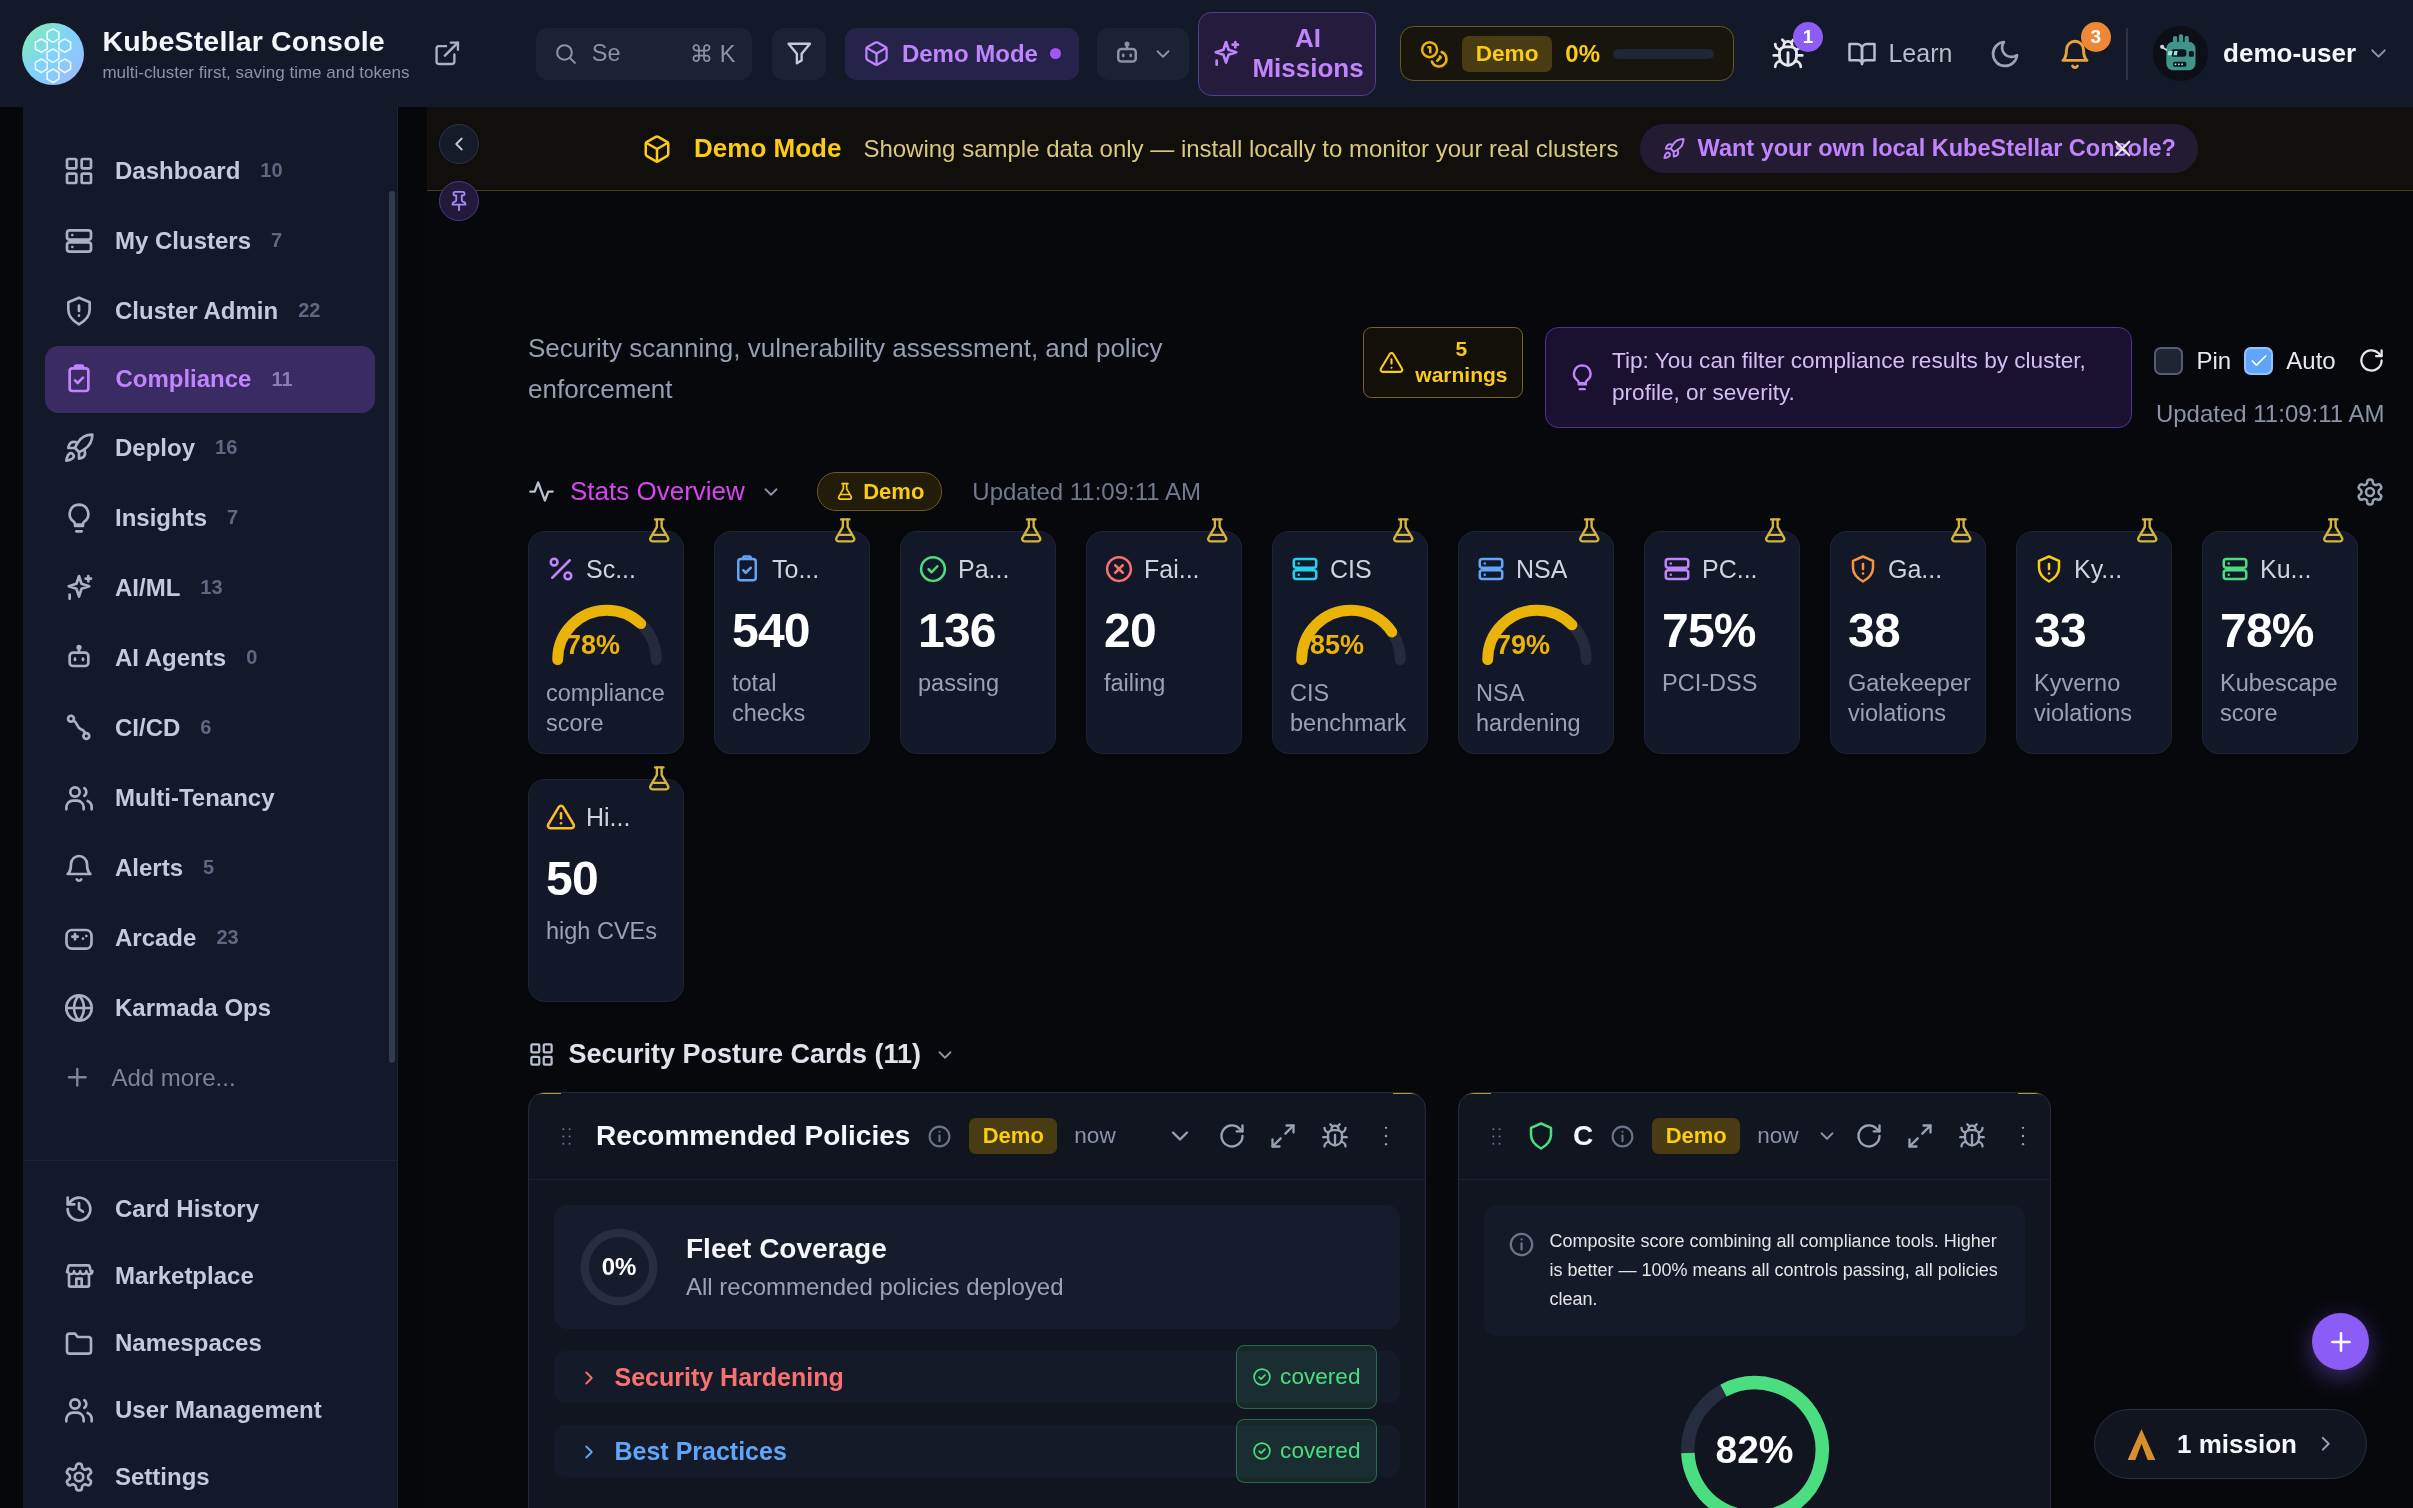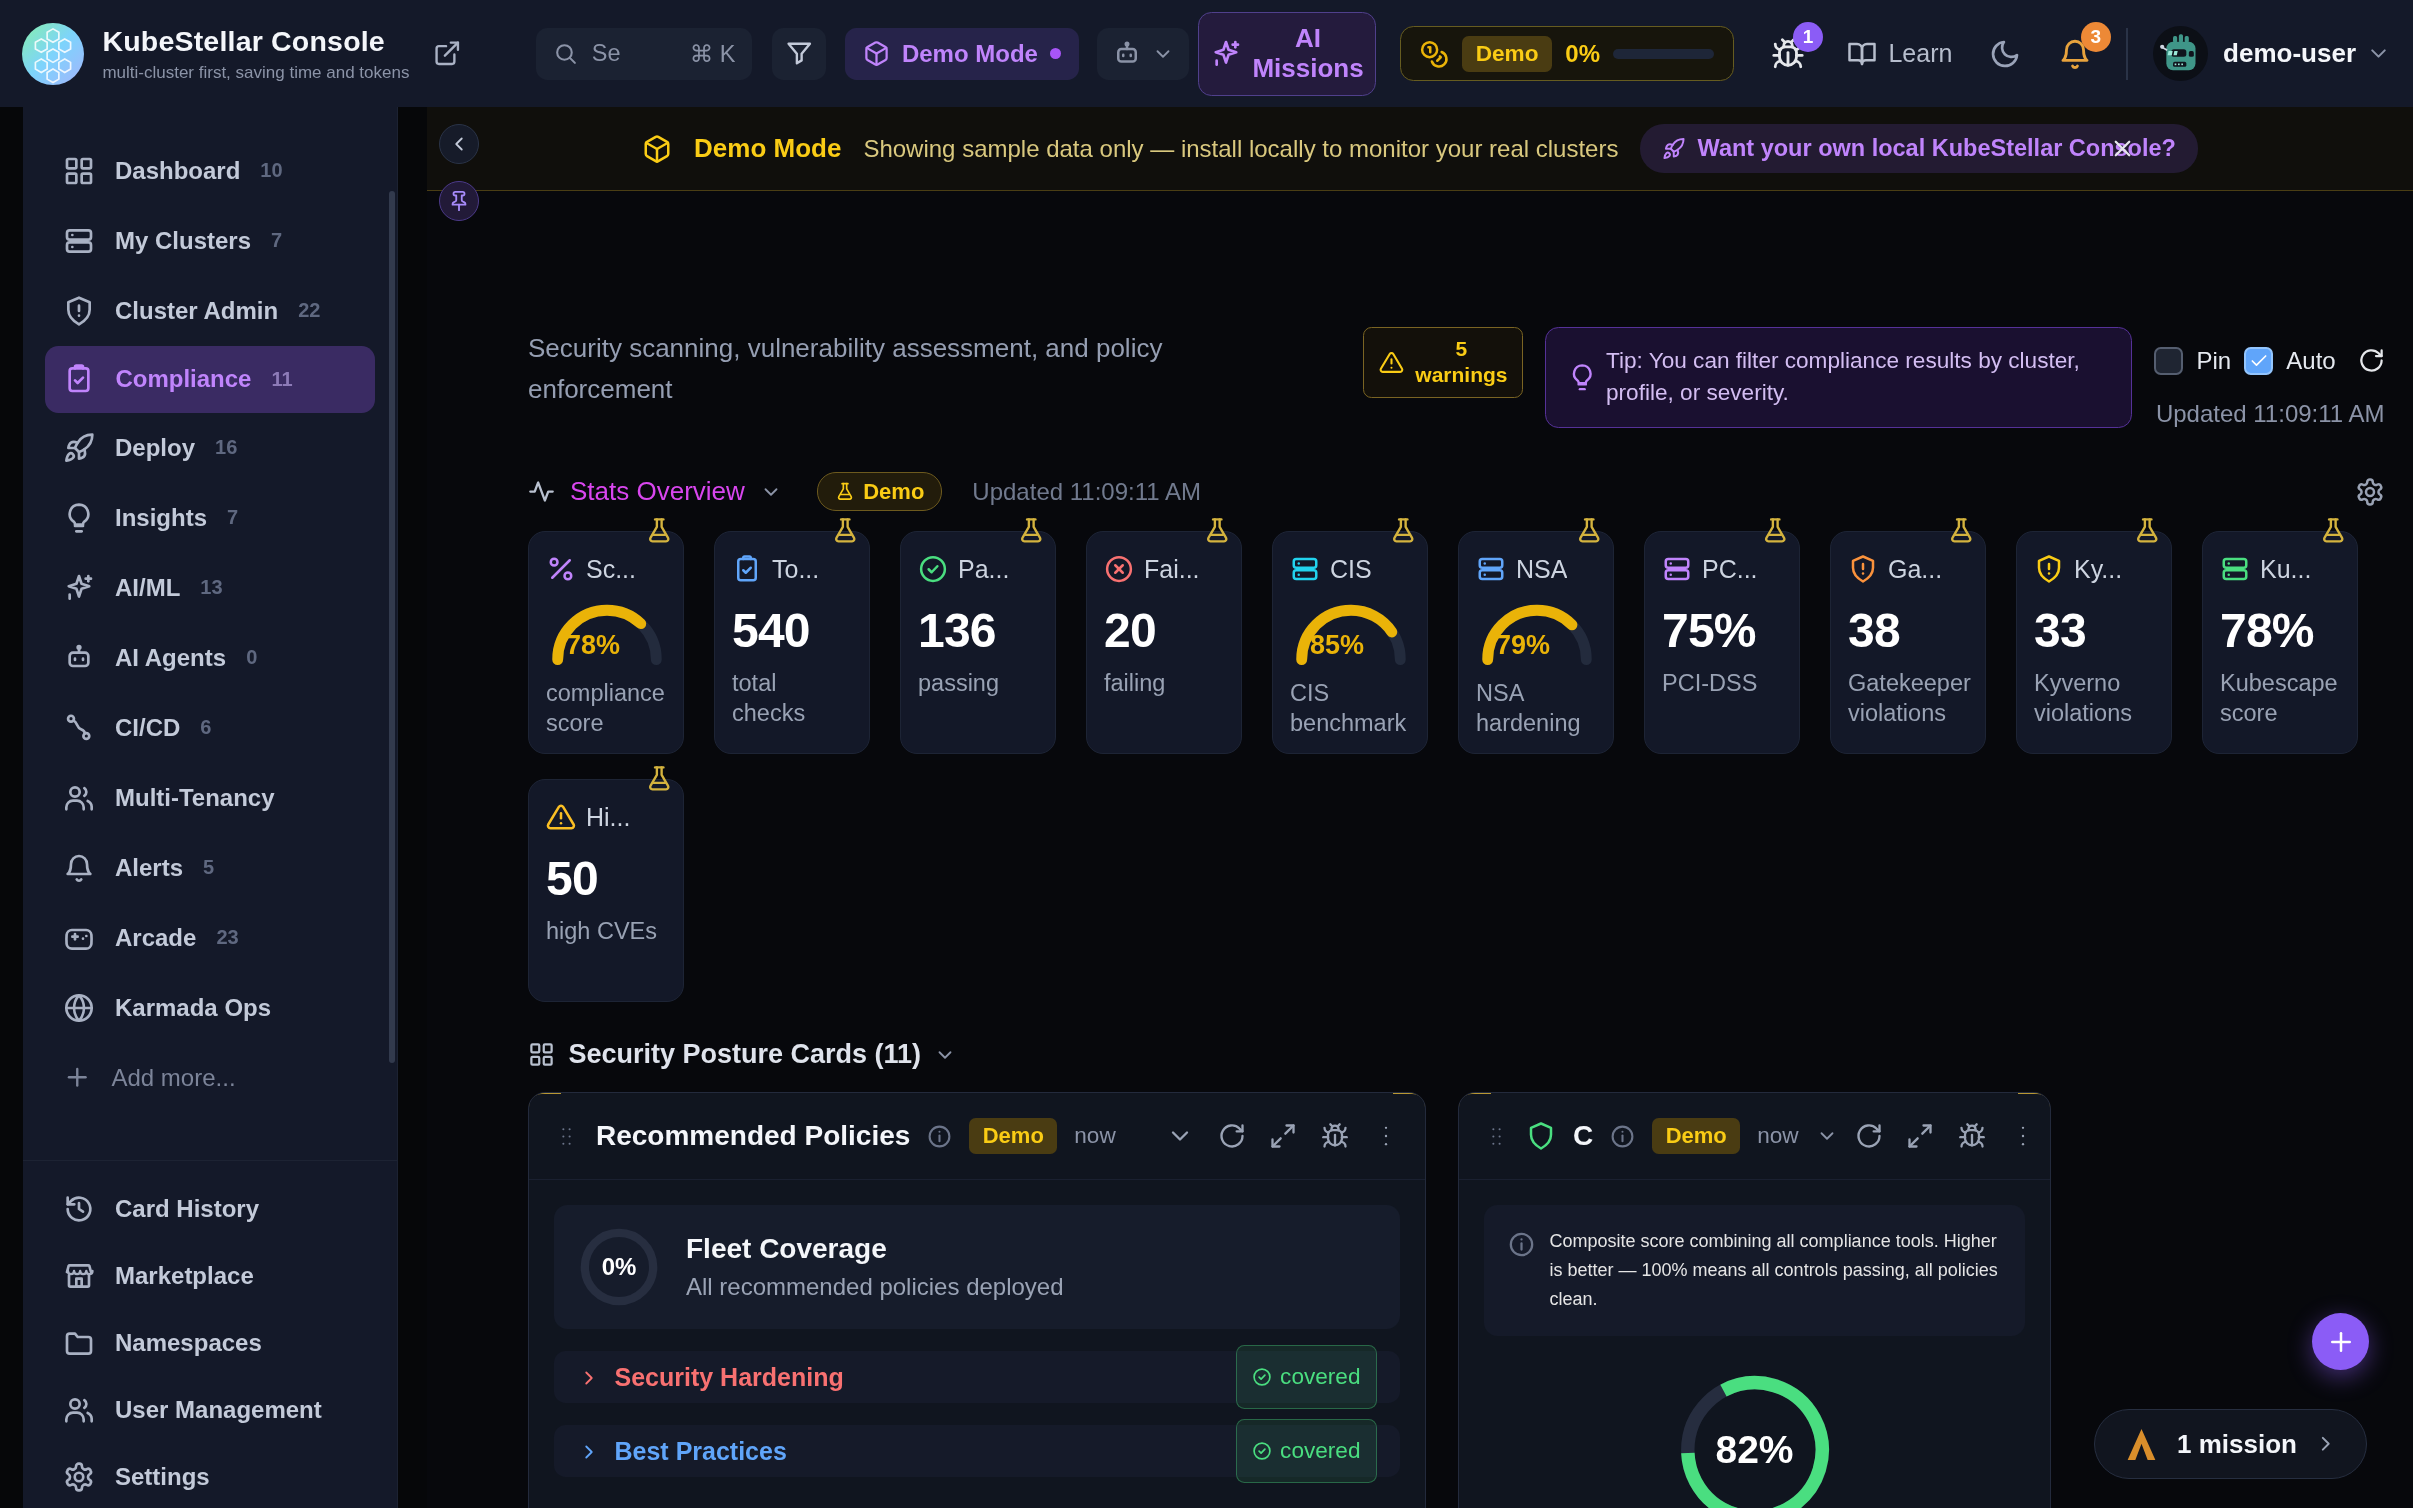--- a/index.html
+++ b/index.html
@@ -79,21 +79,21 @@
   .page-head { display:flex; justify-content:space-between; align-items:flex-start; margin-top:124px; }
   .title-row { display:flex; align-items:center; gap:18.4px; }
   .title-row .ic { width:39px; height:39px; color:#a78bfa; }
   .page-title { font-size:39px; font-weight:800; color:#f4f6fa; letter-spacing:0.2px; }
   .page-sub { margin-top:13.4px; font-size:26px; color:#959eb2; line-height:1.55; max-width:712px; }
   .head-right { display:flex; gap:22px; margin-top:11.7px; align-items:flex-start; }
   .warn-badge { display:flex; align-items:center; gap:11.7px; border:1.7px solid #7a6423; background:#13100a;
     border-radius:8.4px; padding:8.4px 15px; color:#facc15; }
   .warn-badge .ic { width:25px; height:25px; }
   .warn-txt { font-size:21px; font-weight:600; text-align:center; line-height:1.25; }
-  .tip-box { display:flex; gap:9px; align-items:center; border:1.7px solid #553198; background:#1a1030;
+  .tip-box { display:flex; gap:15px; align-items:center; border:1.7px solid #553198; background:#1a1030;
     border-radius:13.4px; padding:17px 22px; max-width:587px; }
   .tip-box .ic { width:28.5px; height:28.5px; color:#c084fc; }
   .tip-text { color:#d3bdf2; font-size:22.6px; line-height:1.45; }
   .ctrl-col { display:flex; flex-direction:column; align-items:flex-end; }
   .ctrl-row { display:flex; align-items:center; gap:13.4px; margin-top:20px; }
   .cb { width:28.5px; height:28.5px; border-radius:6.7px; border:2.5px solid #555e70; background:#1f2532; }
   .cb.checked { background:#60a5fa; border-color:#93c5fd; display:flex; align-items:center; justify-content:center; color:#fff; }
   .cb.checked .ic { width:20px; height:20px; }
   .ctrl-label { font-size:24px; color:#e5e9f0; }
   .ctrl-row .refresh { color:#e5e7eb; margin-left:8.4px; }

